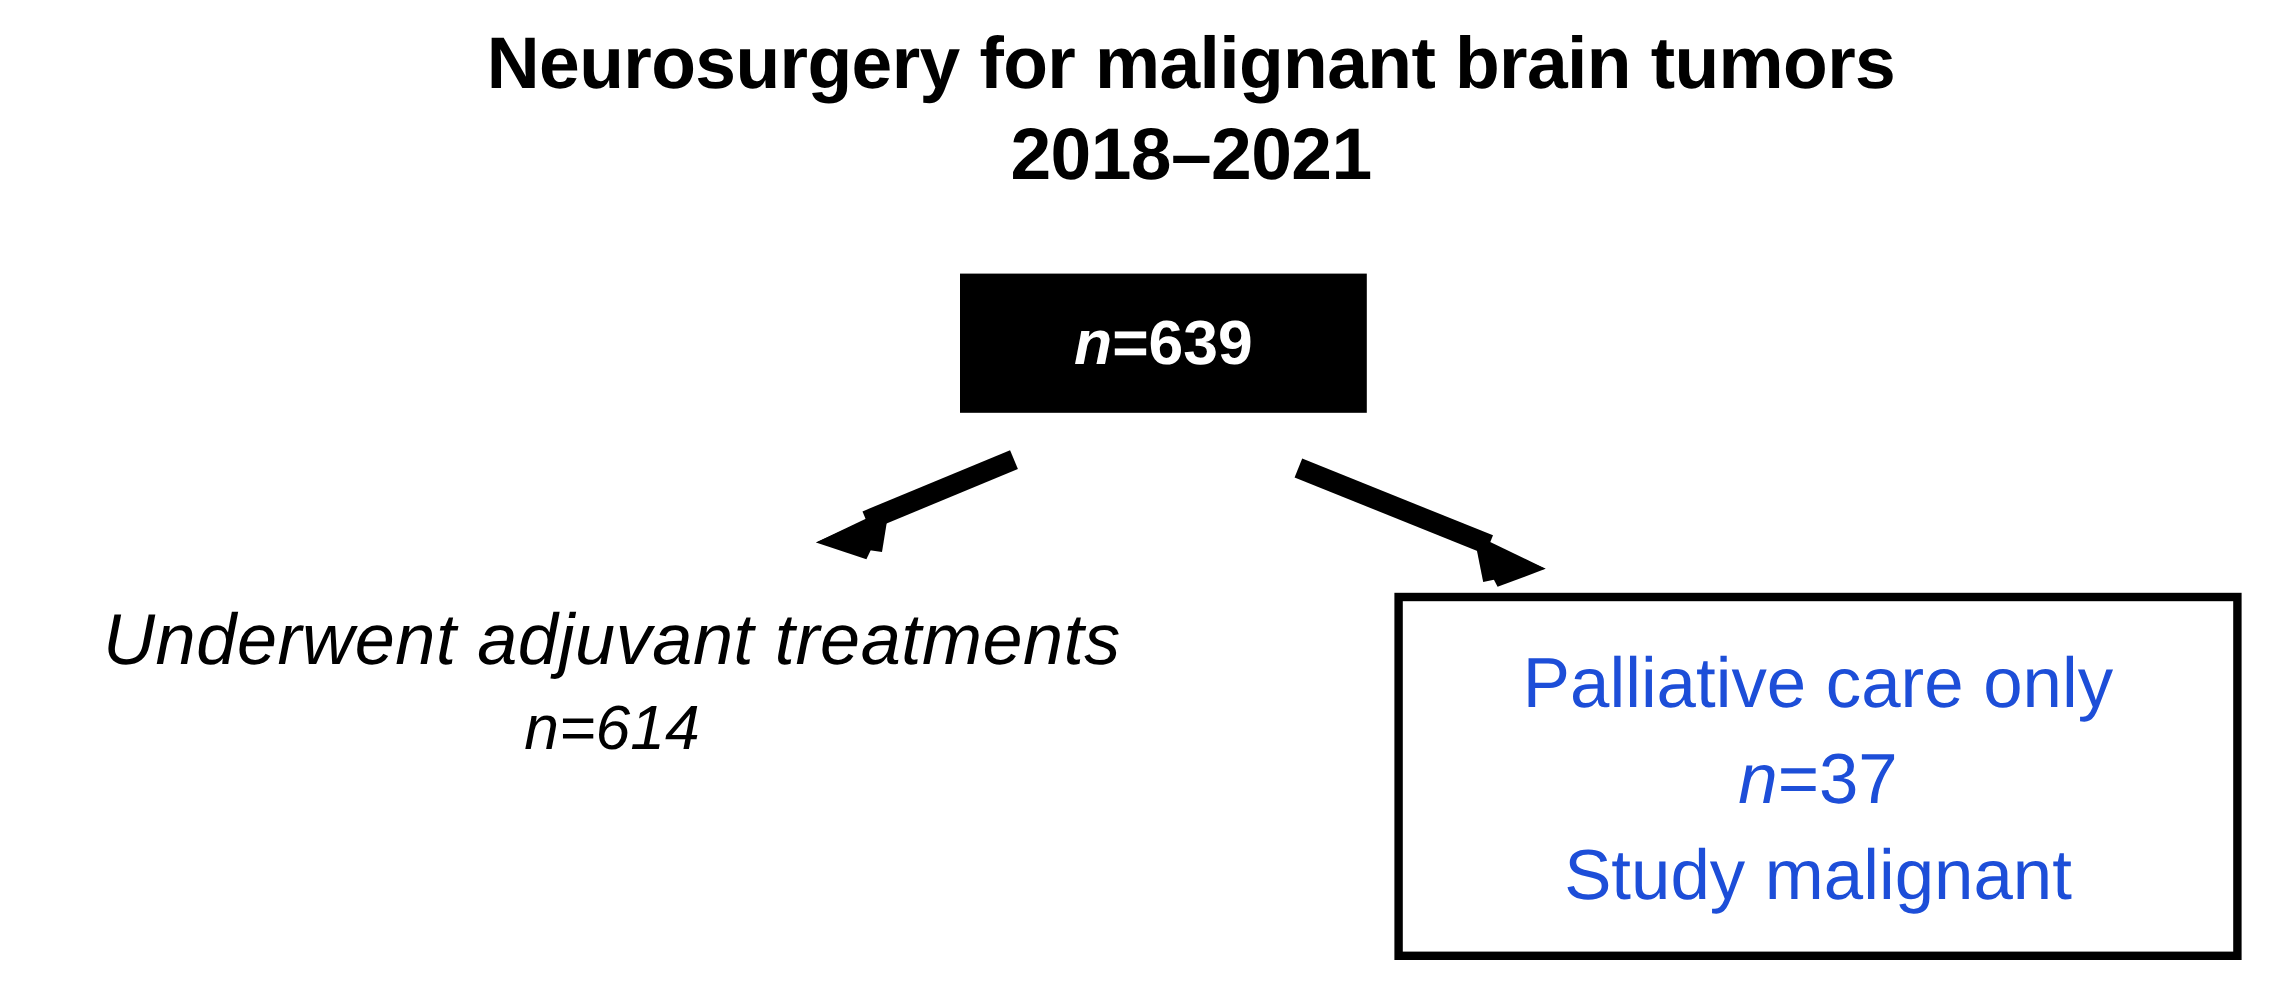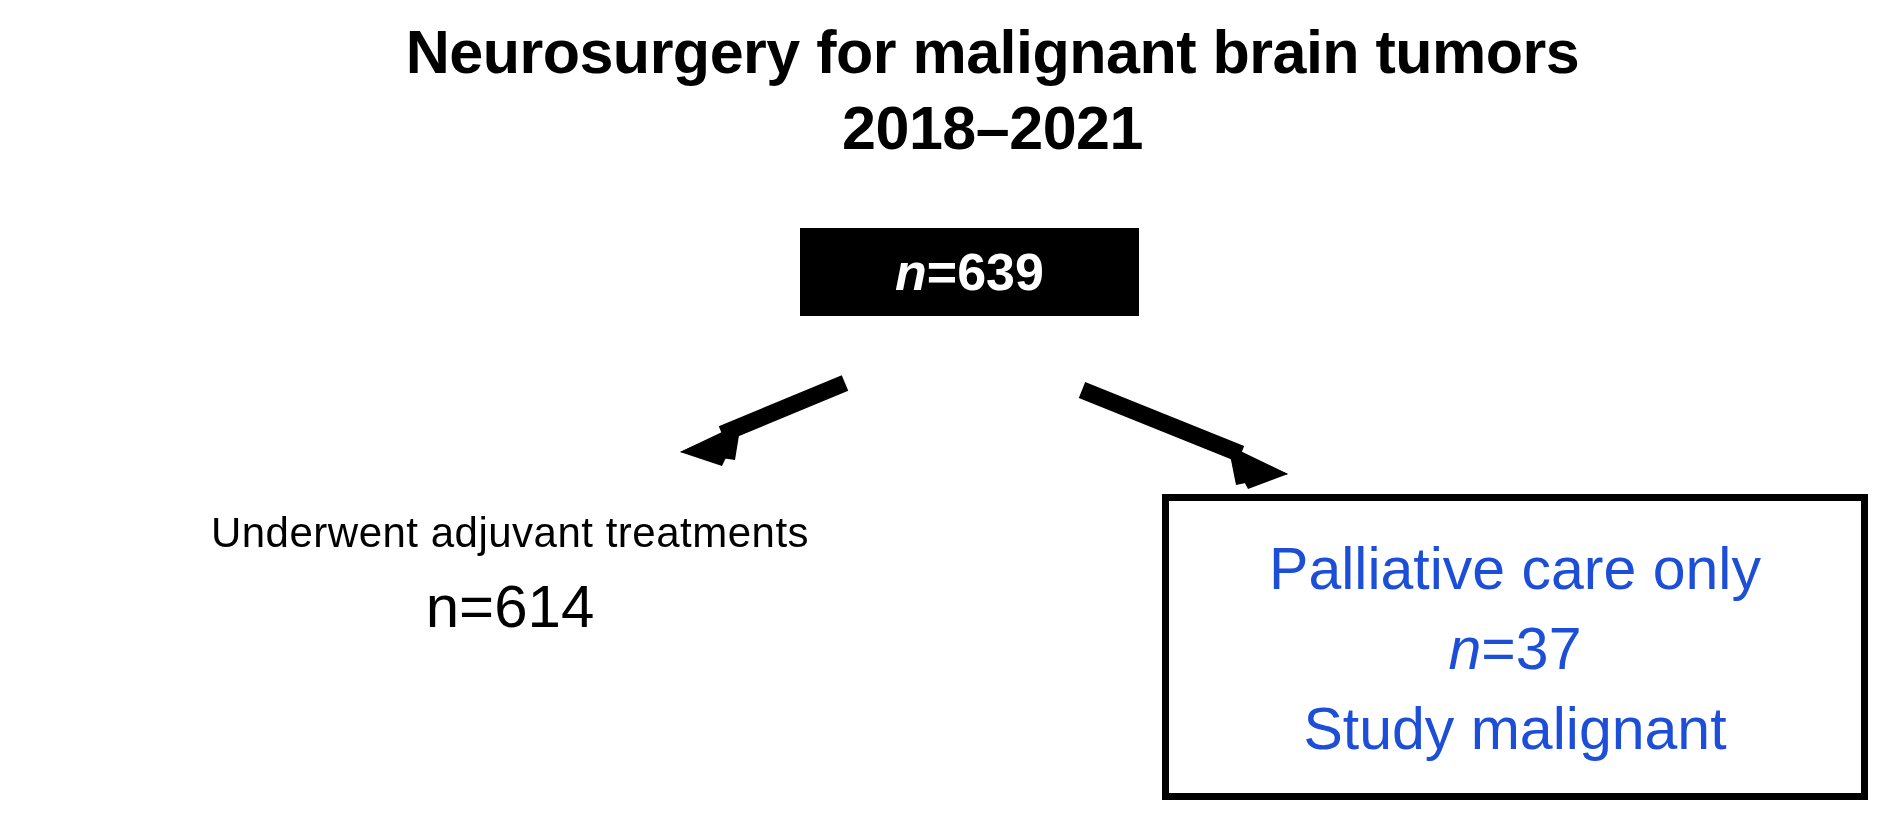--- a/index.html
+++ b/index.html
@@ -36,21 +36,21 @@
     color: #000000;
     white-space: nowrap;
   }
 
   
   .node-root {
     position: absolute;
     left: 800px;
     top: 228px;
     width: 339px;
-    height: 88px;
+    height: 116px;
     background: #000000;
     display: flex;
     align-items: center;
     justify-content: center;
     text-align: center;
   }
   .node-root-label {
     color: #ffffff;
     font-weight: bold;
     font-size: 52px;
@@ -73,29 +73,31 @@
 
   
   .branch-left {
     position: absolute;
     left: 20px;
     top: 496px;
     width: 980px;
     text-align: center;
   }
   .branch-left-line1 {
+    font-style: italic;
     font-weight: normal;
-    font-size: 42px;
+    font-size: 60px;
     line-height: 74px;
     white-space: nowrap;
     letter-spacing: 0.5px;
   }
   .branch-left-line2 {
+    font-style: italic;
     font-weight: normal;
-    font-size: 60px;
+    font-size: 52px;
     line-height: 74px;
     white-space: nowrap;
   }
 
   
   .node-right {
     position: absolute;
     left: 1162px;
     top: 494px;
     width: 706px;

